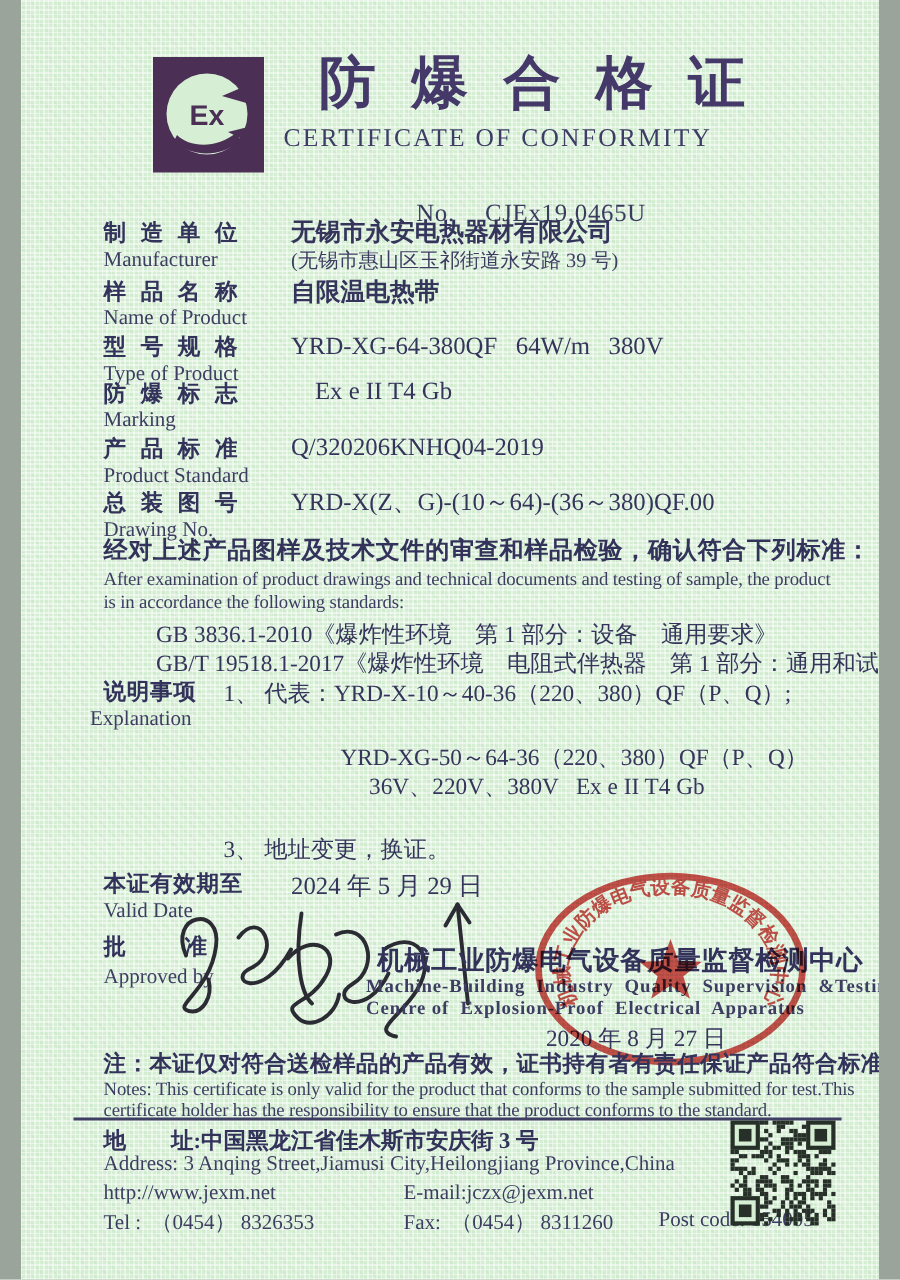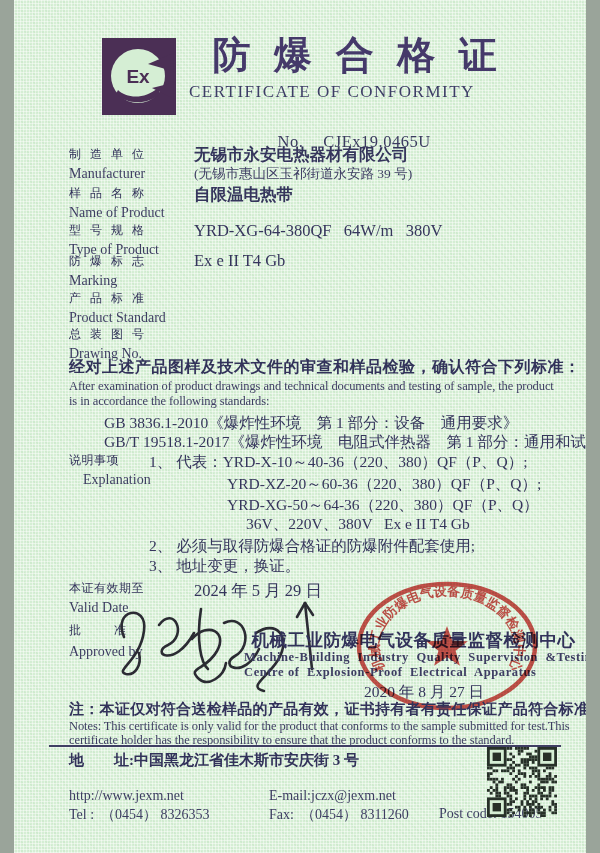--- a/index.html
+++ b/index.html
@@ -24,21 +24,21 @@
     left:175px;right:10px;top:30px;text-align:left;
     font-size:38px;font-weight:bold;color:#45396a;
     letter-spacing:0.62em;text-indent:0.62em;
   }
   .title-en{
     left:175px;right:10px;top:82px;text-align:left;
     font-size:17px;color:#3d3d66;letter-spacing:1.5px;
   }
   .cert-no{left:245px;top:112px;font-size:16.5px;letter-spacing:.5px;}
   .cert-no .num{margin-left:20px;}
-  .zh-label{font-weight:normal;font-size:12px;letter-spacing:3px;color:#32325a;}
+  .zh-label{font-weight:bold;font-size:15px;letter-spacing:3px;color:#32325a;}
   .en-label{font-size:14px;color:#3d3d62;}
   .val{font-size:16.5px;color:#35355c;}
   .val-sub{font-size:13.5px;color:#3d3d62;}
   .stmt-zh{font-weight:bold;font-size:16px;letter-spacing:.5px;color:#32325a;}
   .stmt-en{font-size:12.5px;letter-spacing:-.1px;color:#3d3d62;}
   .std{font-size:15.5px;color:#35355c;}
   .exp-line{font-size:15.5px;color:#35355c;}
   .issuer-zh{left:235px;right:8px;top:628px;text-align:center;font-weight:bold;
     font-size:17.5px;letter-spacing:.5px;color:#32325a;}
   .issuer-en{left:230px;right:4px;text-align:left;font-size:12.5px;font-weight:600;
@@ -79,41 +79,41 @@
   <div class="abs zh-label" style="left:55px;top:185px">样 品 名 称</div>
   <div class="abs en-label" style="left:55px;top:205px">Name of Product</div>
   <div class="abs val" style="left:180px;top:184px;font-weight:bold">自限温电热带</div>
 
   <div class="abs zh-label" style="left:55px;top:222px">型 号 规 格</div>
   <div class="abs en-label" style="left:55px;top:242px">Type of Product</div>
   <div class="abs val" style="left:180px;top:221px">YRD-XG-64-380QF   64W/m   380V</div>
 
   <div class="abs zh-label" style="left:55px;top:253px">防 爆 标 志</div>
   <div class="abs en-label" style="left:55px;top:273px">Marking</div>
-  <div class="abs val" style="left:180px;top:251px">Ex e II T4 Gb</div>
+  <div class="abs val" style="left:196px;top:251px">Ex e II T4 Gb</div>
 
   <div class="abs zh-label" style="left:55px;top:290px">产 品 标 准</div>
   <div class="abs en-label" style="left:55px;top:310px">Product Standard</div>
+  <div class="abs val" style="left:180px;top:288px">Q/320206KNHQ04-2019</div>
 
   <div class="abs zh-label" style="left:55px;top:326px">总 装 图 号</div>
   <div class="abs en-label" style="left:55px;top:346px">Drawing No.</div>
+  <div class="abs val" style="left:180px;top:324px">YRD-X(Z、G)-(10～64)-(36～380)QF.00</div>
 
   <div class="abs stmt-zh" style="left:55px;top:357px">经对上述产品图样及技术文件的审查和样品检验，确认符合下列标准：</div>
   <div class="abs stmt-en" style="left:55px;top:379px">After examination of product drawings and technical documents and testing of sample, the product</div>
   <div class="abs stmt-en" style="left:55px;top:394px">is in accordance the following standards:</div>
   <div class="abs std" style="left:90px;top:413px">GB 3836.1-2010《爆炸性环境　第 1 部分：设备　通用要求》</div>
   <div class="abs std" style="left:90px;top:432px">GB/T 19518.1-2017《爆炸性环境　电阻式伴热器　第 1 部分：通用和试验要求》</div>
 
   <div class="abs zh-label" style="left:55px;top:452px;letter-spacing:.5px">说明事项</div>
-  <div class="abs en-label" style="left:69px;top:472px">Explanation</div>
+  <div class="abs en-label" style="left:46px;top:472px">Explanation</div>
   <div class="abs exp-line" style="left:135px;top:452px">1、 代表：YRD-X-10～40-36（220、380）QF（P、Q）;</div>
-  <div class="abs exp-line" style="left:213px;top:474px">YRD-XZ-20～60-36（220、380）QF（P、Q）;</div>
   <div class="abs exp-line" style="left:213px;top:495px">YRD-XG-50～64-36（220、380）QF（P、Q）</div>
   <div class="abs exp-line" style="left:232px;top:514px">36V、220V、380V   Ex e II T4 Gb</div>
-  <div class="abs exp-line" style="left:135px;top:536px">2、 必须与取得防爆合格证的防爆附件配套使用;</div>
   <div class="abs exp-line" style="left:135px;top:556px">3、 地址变更，换证。</div>
 
   <div class="abs zh-label" style="left:55px;top:580px;letter-spacing:.5px">本证有效期至</div>
   <div class="abs en-label" style="left:55px;top:600px">Valid Date</div>
   <div class="abs val" style="left:180px;top:580px">2024 年 5 月 29 日</div>
 
   <div class="abs zh-label" style="left:55px;top:622px">批　　准</div>
   <div class="abs en-label" style="left:55px;top:644px">Approved by</div>
 
   <svg class="abs" style="left:90px;top:595px" width="230" height="105" viewBox="0 0 230 105" fill="none" stroke="#2b2b33" stroke-width="2.6" stroke-linecap="round">
@@ -144,20 +144,21 @@
     </text>
   </svg>
 
   <div class="abs notes-zh" style="left:55px;top:700px">注：本证仅对符合送检样品的产品有效，证书持有者有责任保证产品符合标准规定。</div>
   <div class="abs stmt-en" style="left:55px;top:719px">Notes: This certificate is only valid for the product that conforms to the sample submitted for test.This</div>
   <div class="abs stmt-en" style="left:55px;top:733px">certificate holder has the responsibility to ensure that the product conforms to the standard.</div>
 
   <div class="divider"></div>
 
   <div class="abs footer-zh" style="left:55px;top:751px">地　　址:中国黑龙江省佳木斯市安庆街 3 号</div>
+  <div class="abs footer-en" style="left:55px;top:769px">Address: 3 Anqing Street,Jiamusi City,Heilongjiang Province,China</div>
   <div class="abs footer-en" style="left:55px;top:788px">http://www.jexm.net</div>
   <div class="abs footer-en" style="left:255px;top:788px">E-mail:jczx@jexm.net</div>
   <div class="abs footer-en" style="left:55px;top:806px">Tel :  （0454） 8326353</div>
   <div class="abs footer-en" style="left:255px;top:806px">Fax:  （0454） 8311260</div>
   <div class="abs footer-en" style="left:425px;top:806px">Post code: 154005</div>
 
   <svg class="abs" id="qr" style="left:473px;top:747px" width="70" height="70" viewBox="0 0 70 70">
       <rect x="19.60" y="0.00" width="2.80" height="2.80" fill="#273028"></rect>
       <rect x="22.40" y="0.00" width="2.80" height="2.80" fill="#273028"></rect>
       <rect x="28.00" y="0.00" width="2.80" height="2.80" fill="#273028"></rect>

